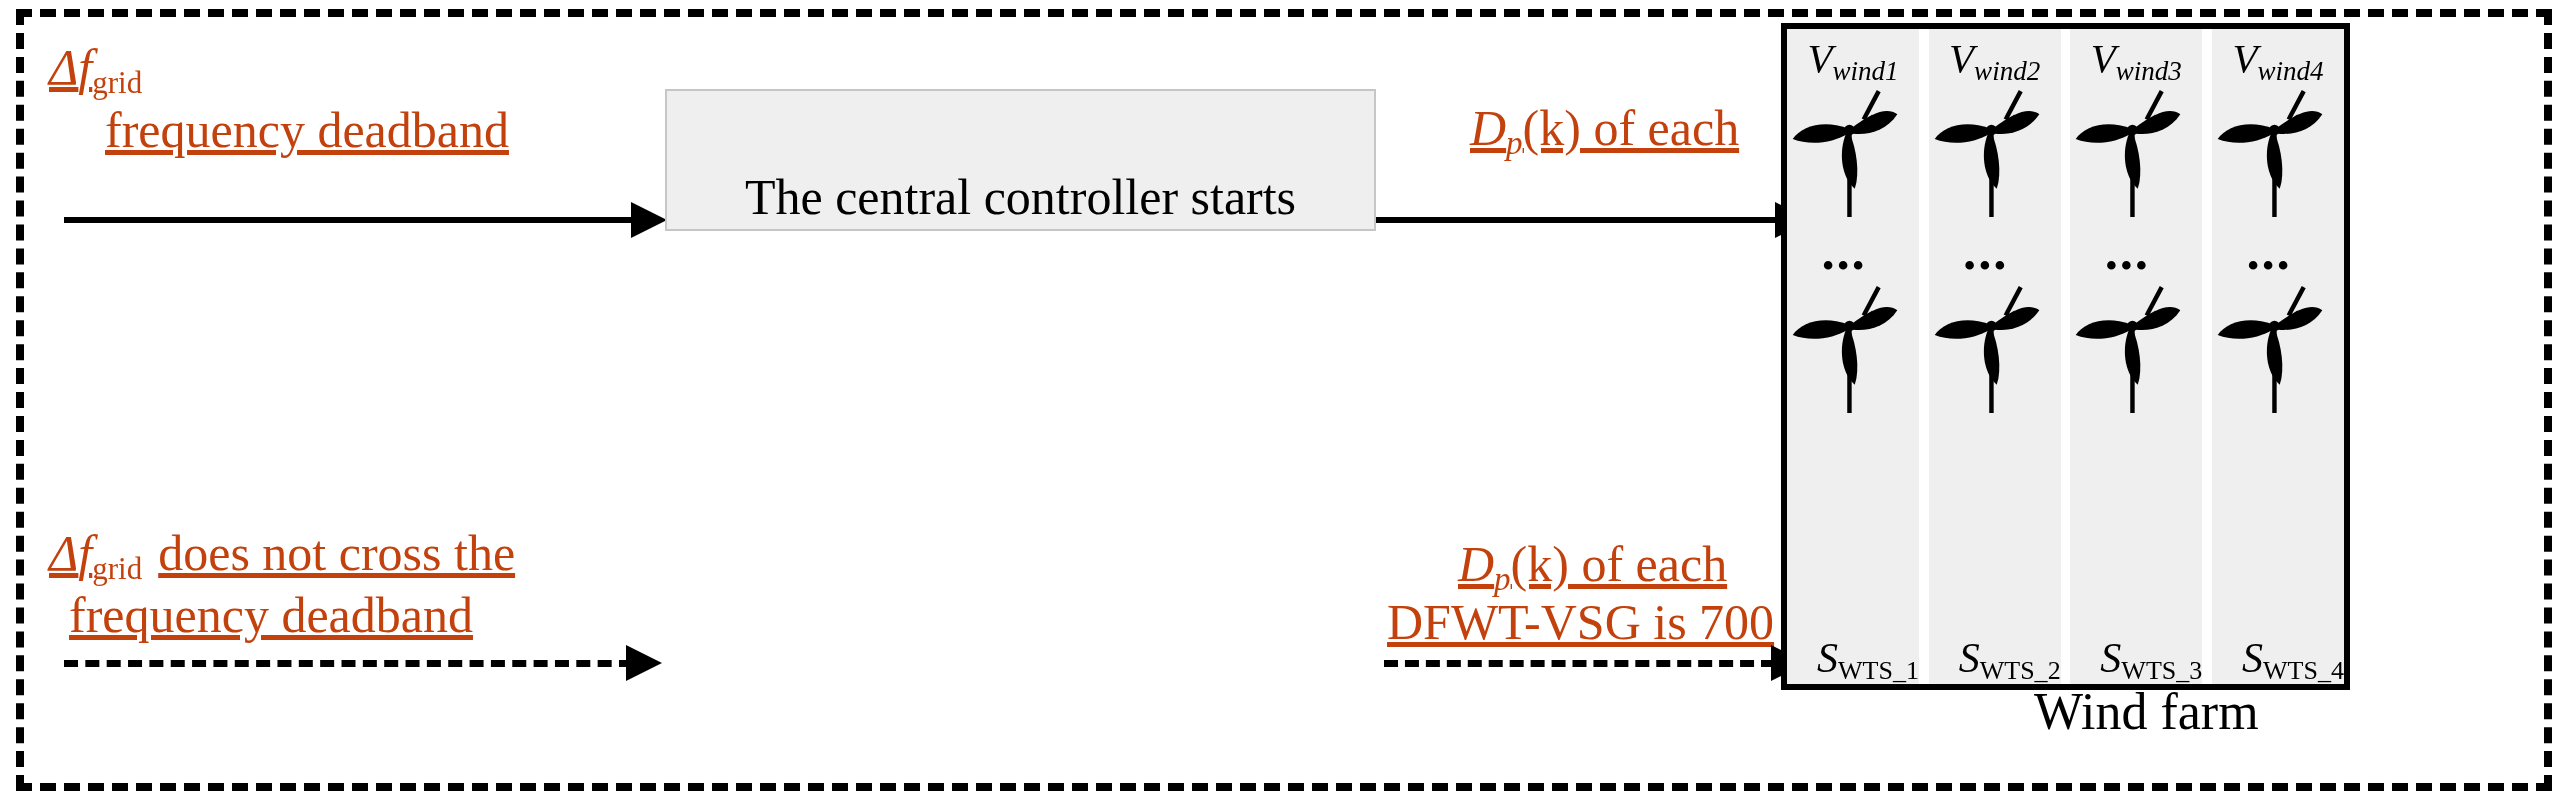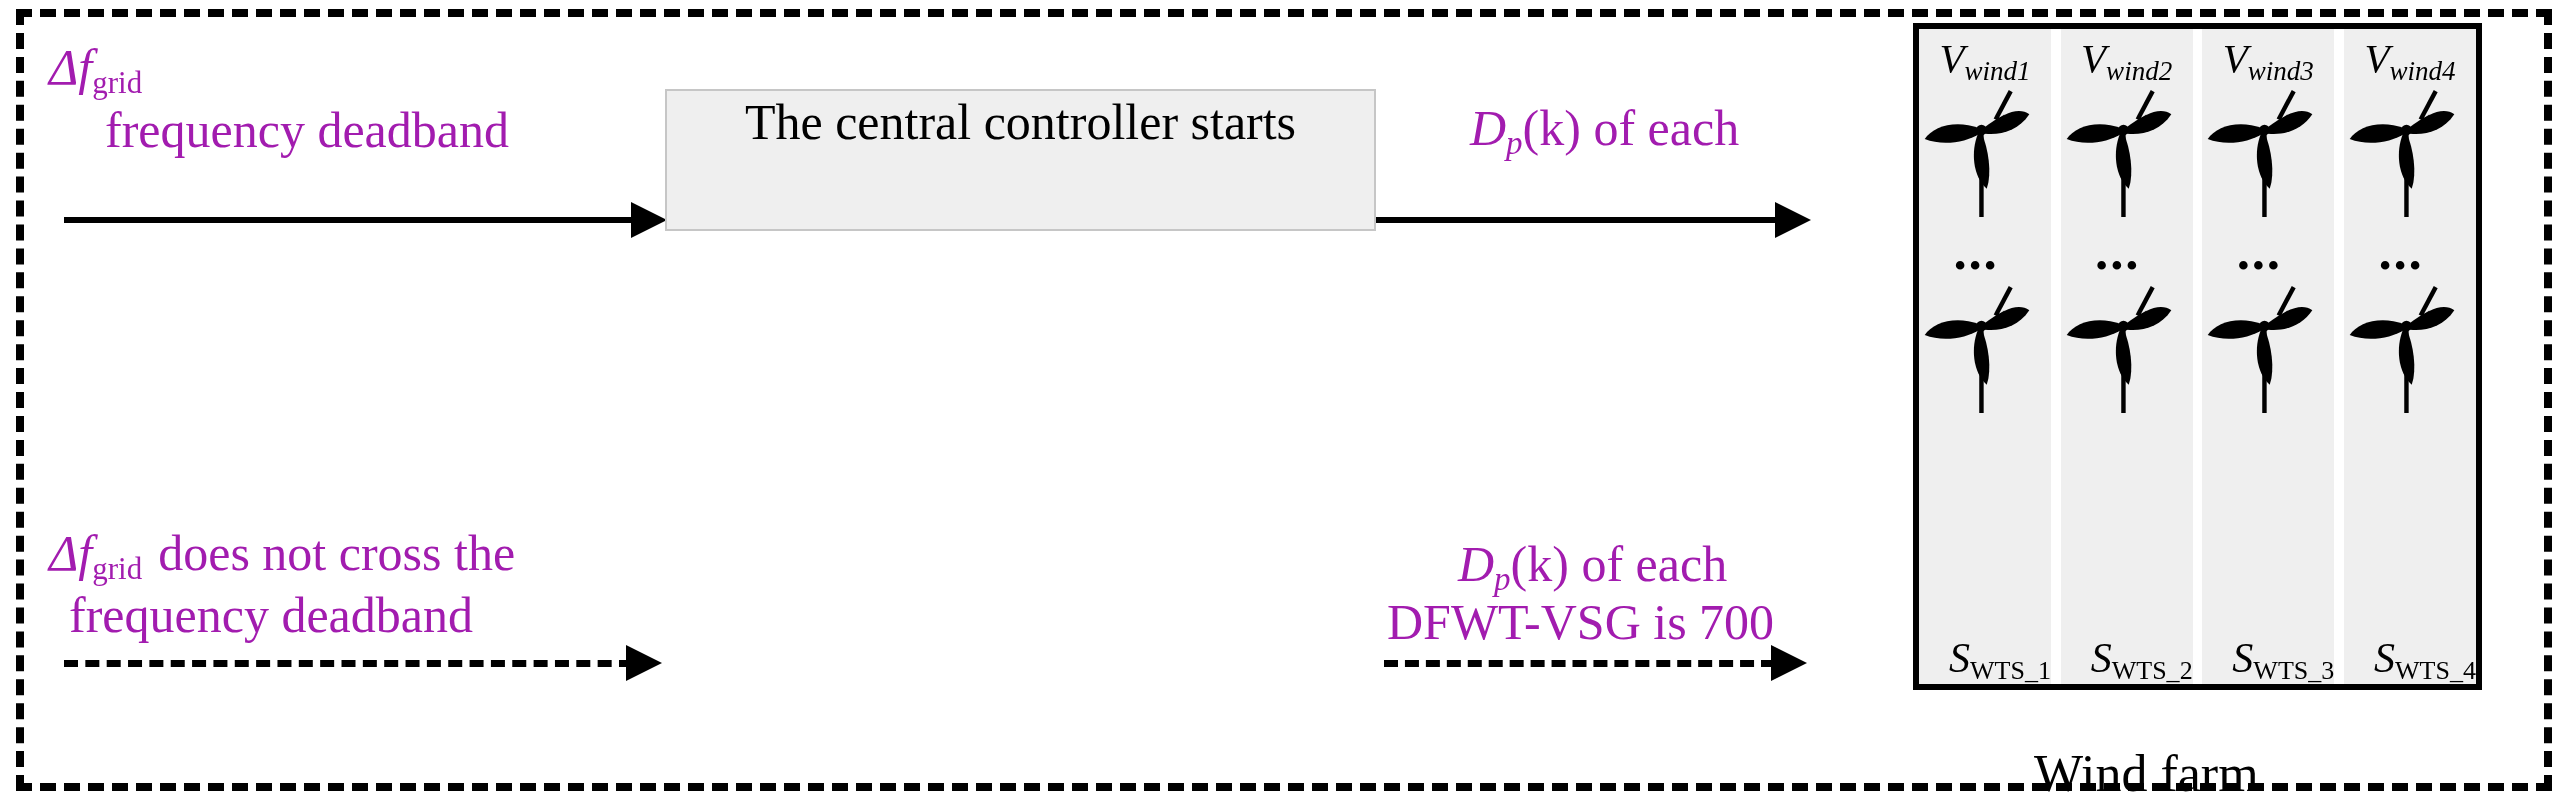--- a/index.html
+++ b/index.html
@@ -31,22 +31,23 @@
     height: 782px;
     border: 8px dashed #000000;
     box-sizing: border-box;
   }
 
   
   .txt {
     position: absolute;
     font-size: 50px;
     line-height: 1.22;
-    color: #a21caf;
+    color: #c2410c;
     white-space: nowrap;
+    text-decoration: underline;
   }
   .txt.just {
     white-space: normal;
     text-align: justify;
     text-align-last: justify;
   }
   i.mathvar { font-style: italic; }
   .sub {
     font-size: 0.62em;
     vertical-align: -0.28em;
@@ -58,21 +59,21 @@
     font-style: italic;
   }
 
   
   .pbox {
     position: absolute;
     background: #efefef;
     border: 2.7px solid #c6c6c6;
     box-sizing: border-box;
     display: flex;
-    align-items: flex-start;
+    align-items: flex-end;
     justify-content: center;
     text-align: center;
     font-size: 50px;
     line-height: 1.26;
   }
 
   
   .arrow-line {
     position: absolute;
     height: 0;
@@ -86,21 +87,21 @@
     width: 0;
     height: 0;
     border-top: 18.7px solid transparent;
     border-bottom: 18.7px solid transparent;
     border-left: 36px solid #000;
   }
 
   
   .windfarm-frame {
     position: absolute;
-    left: 1913px;
+    left: 1781px;
     top: 23px;
     width: 569px;
     height: 667px;
     border: 6.2px solid #000;
     background: #ffffff;
     box-sizing: border-box;
     display: flex;
     justify-content: space-between;
     padding: 0;
   }
@@ -146,21 +147,21 @@
     font-size: 53px;
     font-weight: bold;
     letter-spacing: 1.8px;
     line-height: 1;
   }
   .dots span { display: inline-block; transform: translateX(-9px); }
 
   .windfarm-caption {
     position: absolute;
     left: 2034px;
-    top: 744px;
+    top: 682px;
     font-size: 52px;
     white-space: nowrap;
   }
 </style>
 </head>
 <body>
 
 <div id="canvas">
 
   <div class="outer-dashed"></div>

